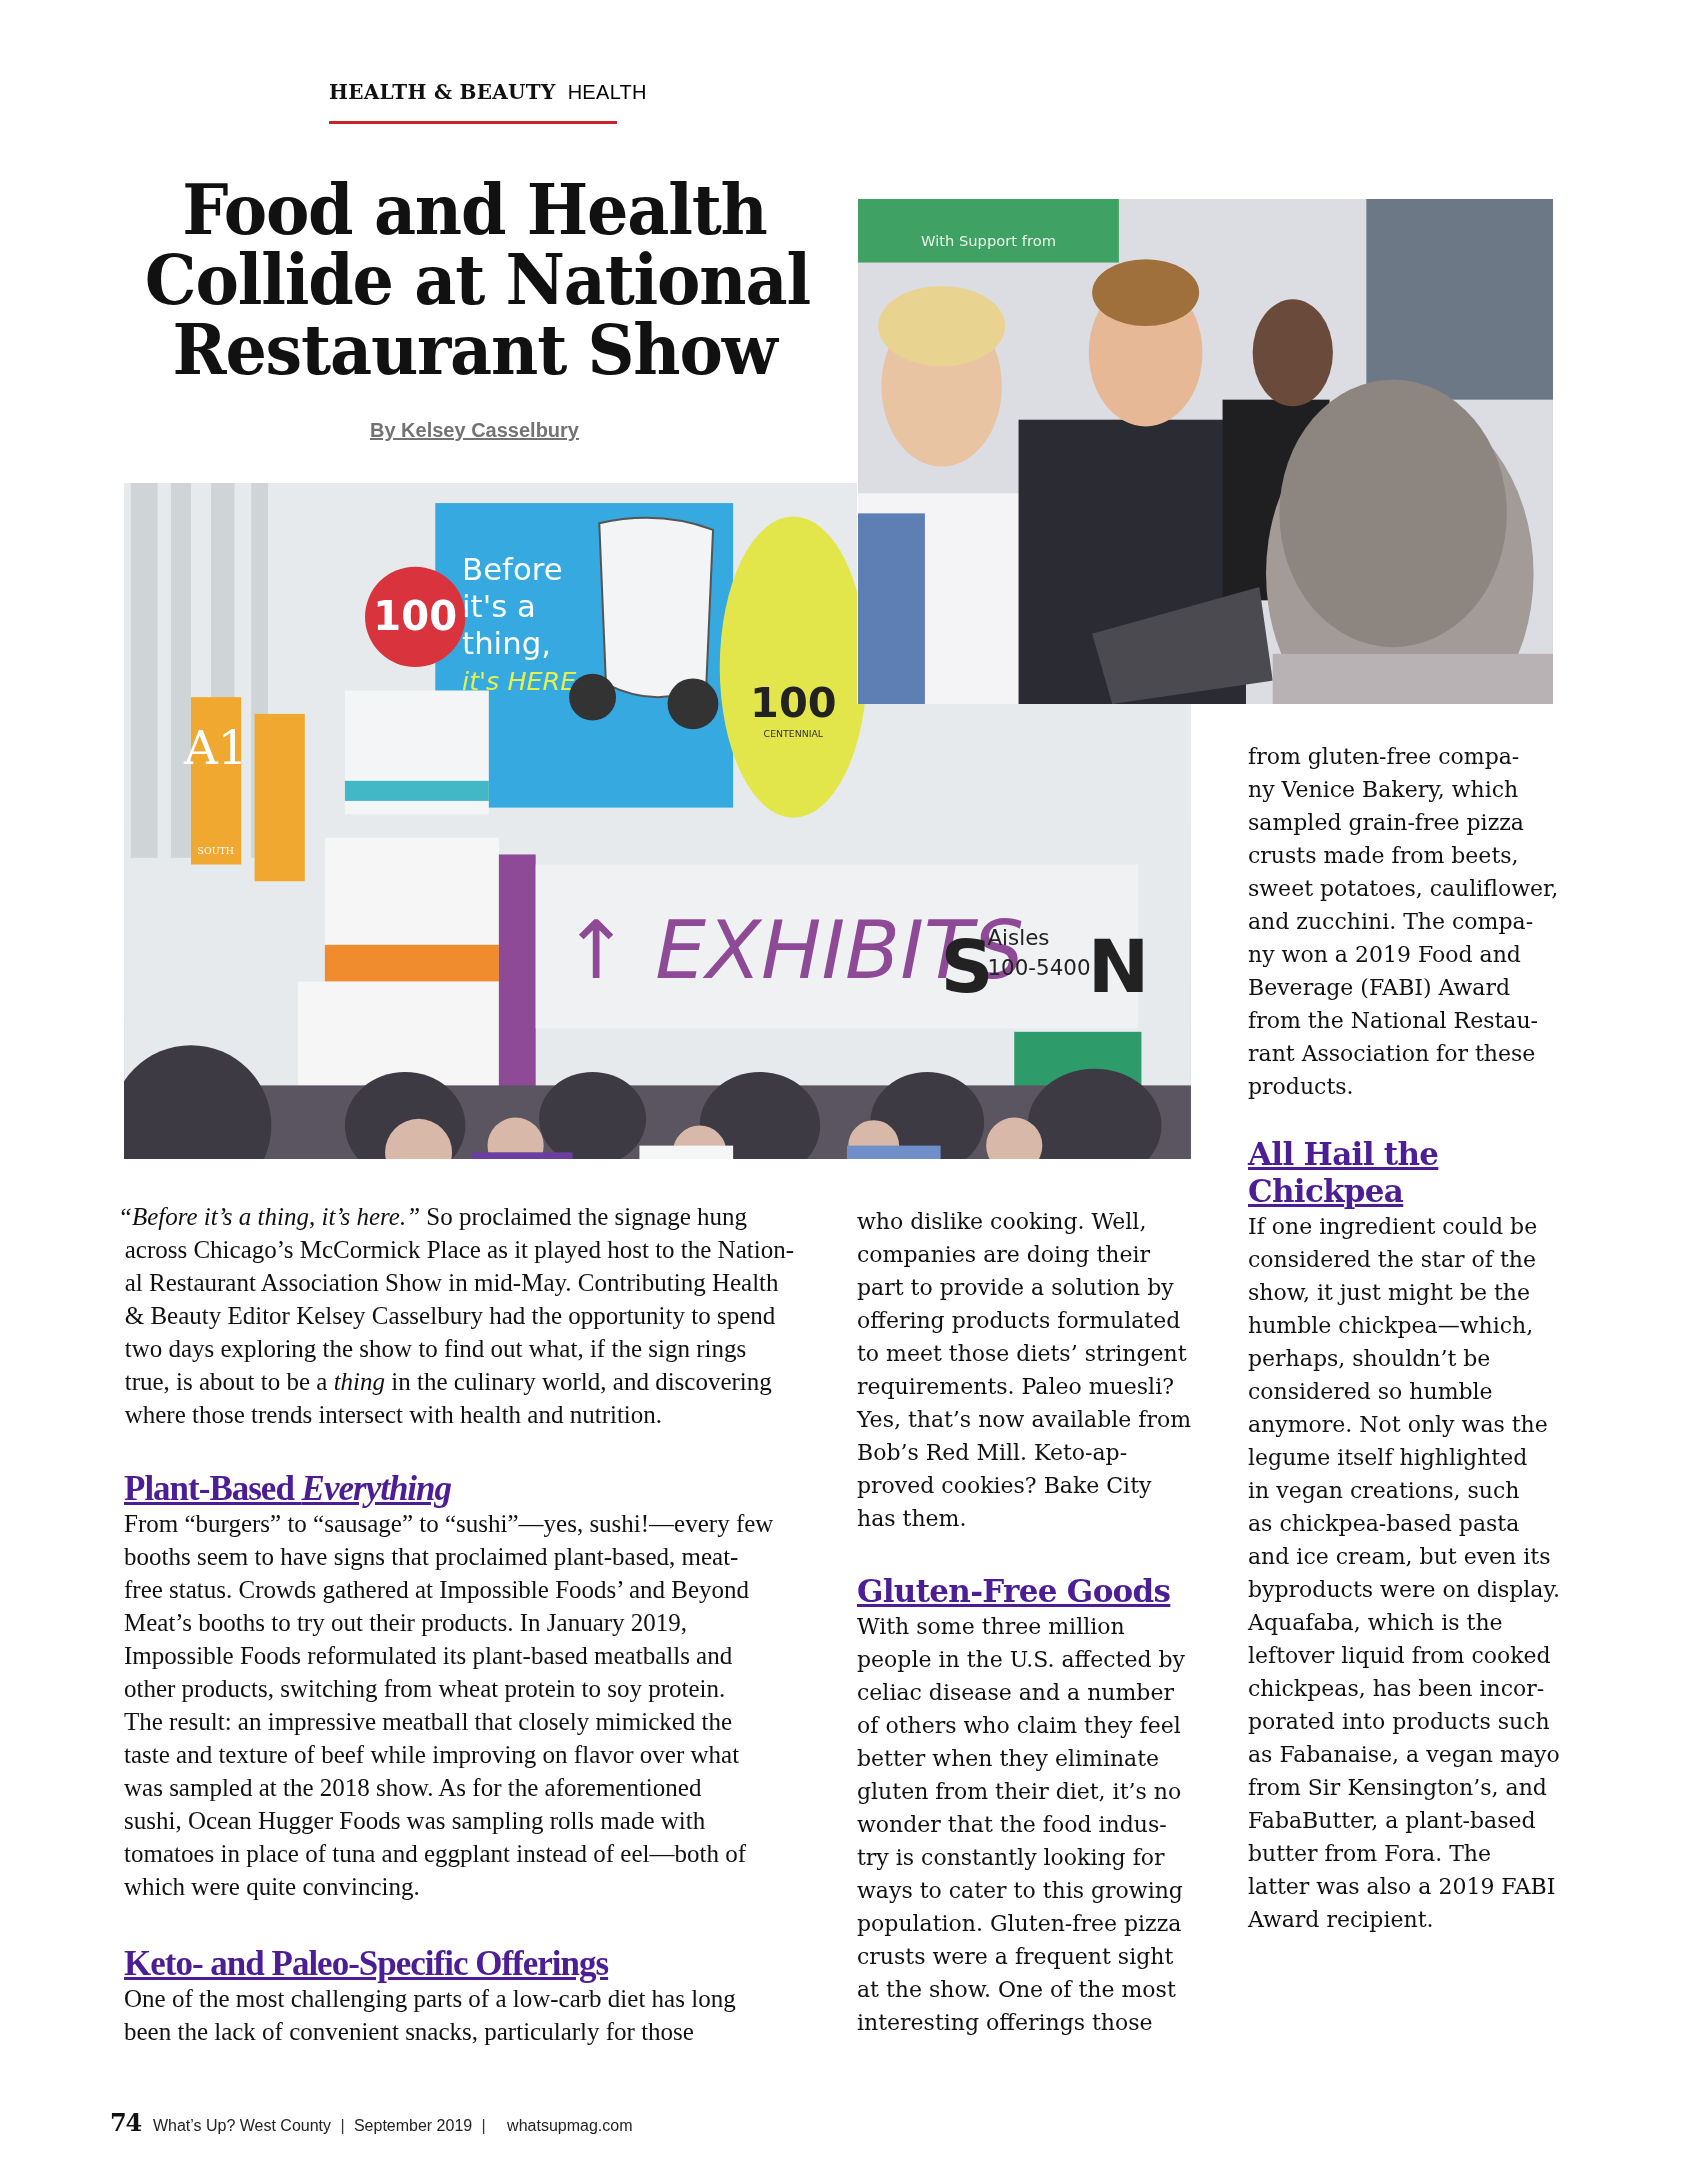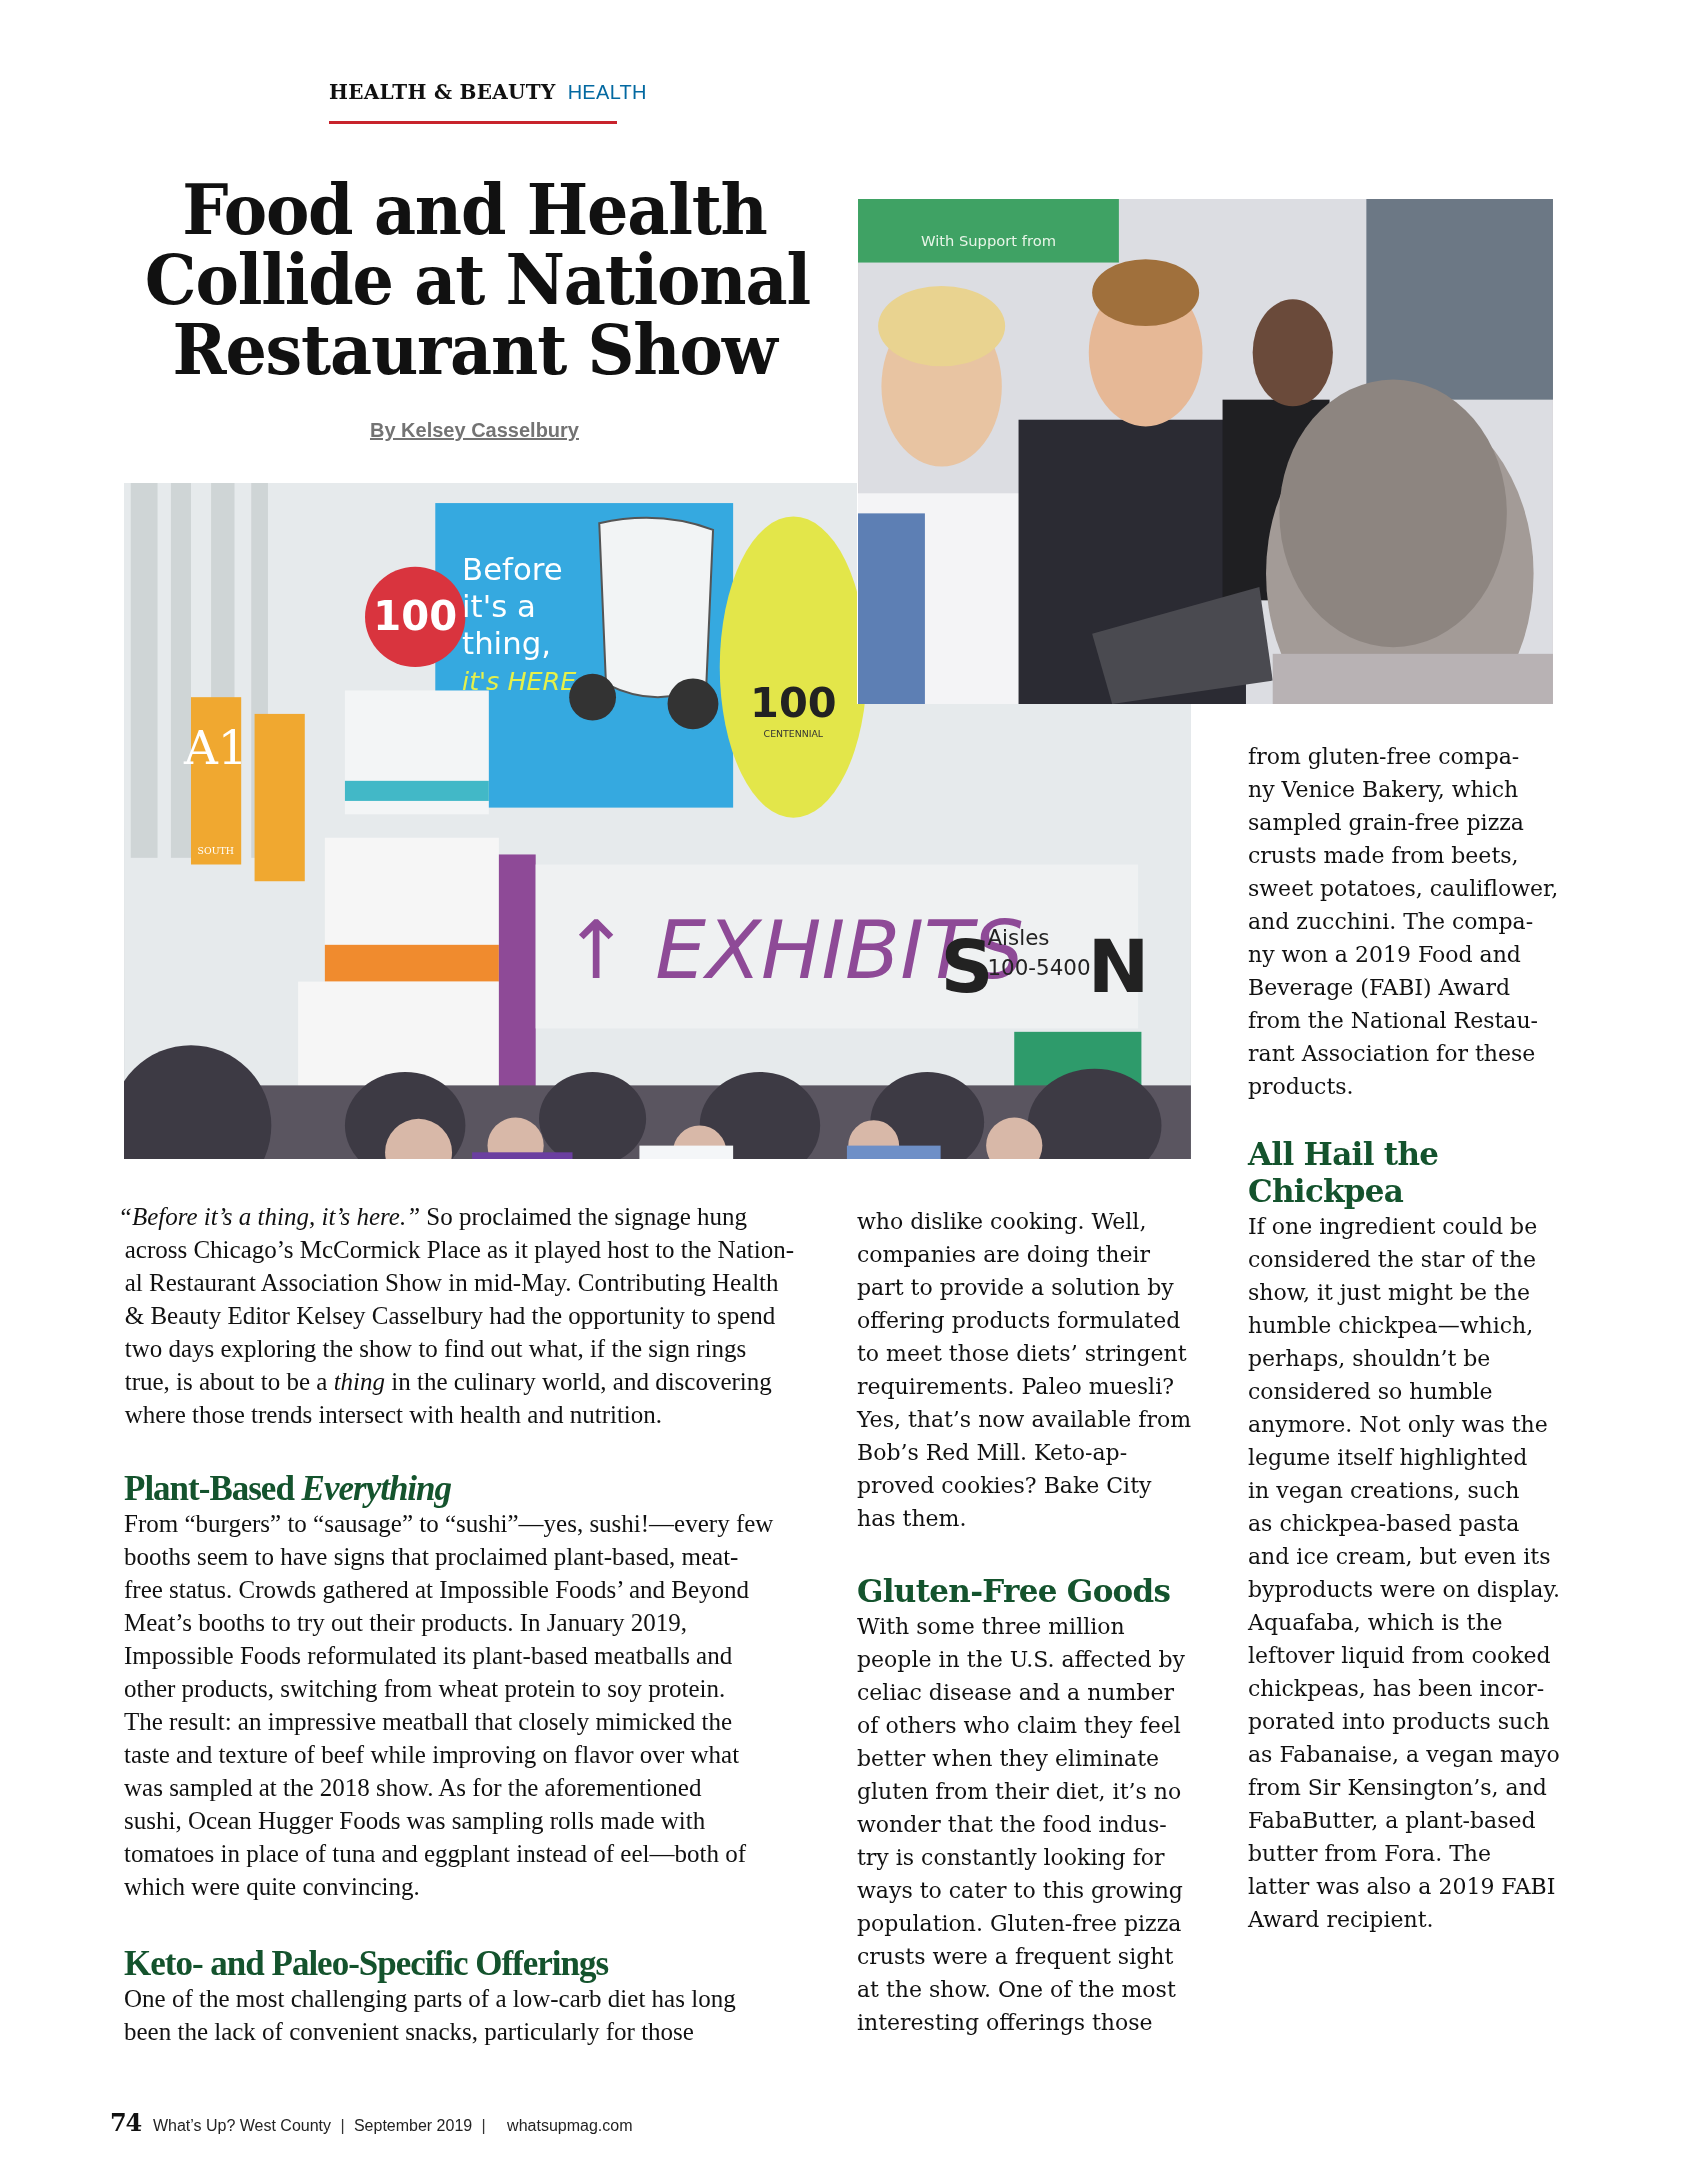--- a/index.html
+++ b/index.html
@@ -2,35 +2,35 @@
 <html style="font-size:10.7px"><head>
 <meta charset="utf-8">
 <style>
   html, body { margin: 0; padding: 0; background: #ffffff; }
   body { width: 1681px; height: 2183px; position: relative; overflow: hidden; color: #111; }
   .abs { position: absolute; }
 
   
   .section-label { left: 329px; top: 80px; font-size: 20px; letter-spacing: 0.3px; white-space: nowrap; }
   .section-label .primary { font-family: "DejaVu Serif", serif; font-weight: bold; color: #111; }
-  .section-label .secondary { font-family: "Liberation Sans", sans-serif; color: #0369a1; margin-left: 6.7px; font-weight: normal; }
+  .section-label .secondary { font-family: "Liberation Sans", sans-serif; color: #000000; margin-left: 6.7px; font-weight: normal; }
   .section-rule { left: 329px; top: 121px; width: 288px; height: 3.3px; background: #c8232c; }
 
   
   .headline { left: 120px; top: 175px; width: 709px; text-align: center; font-family: "DejaVu Serif", serif; font-weight: bold; font-size: 70px; line-height: 70px; letter-spacing: -1.3px; transform: scaleX(0.93); transform-origin: center top; }
   .byline { left: 120px; top: 419px; width: 709px; text-align: center; font-family: "Liberation Sans", sans-serif; font-weight: bold; font-size: 20px; color: #737373; text-decoration: underline; }
 
   
   .photo-main { left: 124px; top: 483px; width: 1067px; height: 676px; overflow: hidden; background: linear-gradient(180deg, #e8ecee 0%, #d7dde2 40%, #c5b8b4 70%, #6c6a72 100%); }
   .photo-inset { left: 857px; top: 199px; width: 695px; height: 505px; overflow: hidden; background: #a16207; border-left: 0.7px solid #fff; }
 
   
   .body-text { font-family: "DejaVu Serif", serif; font-size: 22px; line-height: 33px; color: #111; }
   .narrow { font-family: "Liberation Serif", serif; font-size: 25px; line-height: 33px; }
-  .sub-head { font-family: "DejaVu Serif", serif; font-weight: bold; font-size: 31px; line-height: 37px; letter-spacing: -0.7px; color: #14532d; }
+  .sub-head { font-family: "DejaVu Serif", serif; font-weight: bold; font-size: 31px; line-height: 37px; letter-spacing: -0.7px; color: #4c1d95; text-decoration: underline; }
   .narrow-head { font-family: "Liberation Serif", serif; font-weight: bold; font-size: 35px; line-height: 37px; letter-spacing: -1px; }
   .line { display: block; white-space: nowrap; }
 
   .col1 { left: 124px; width: 709px; }
   .col2 { left: 857px; width: 335px; }
   .col3 { left: 1248px; width: 335px; }
 
   
   .footer { left: 110px; top: 2108px; white-space: nowrap; }
   .page-num { font-family: "DejaVu Serif", serif; font-weight: bold; font-size: 24px; letter-spacing: -1.3px; }

